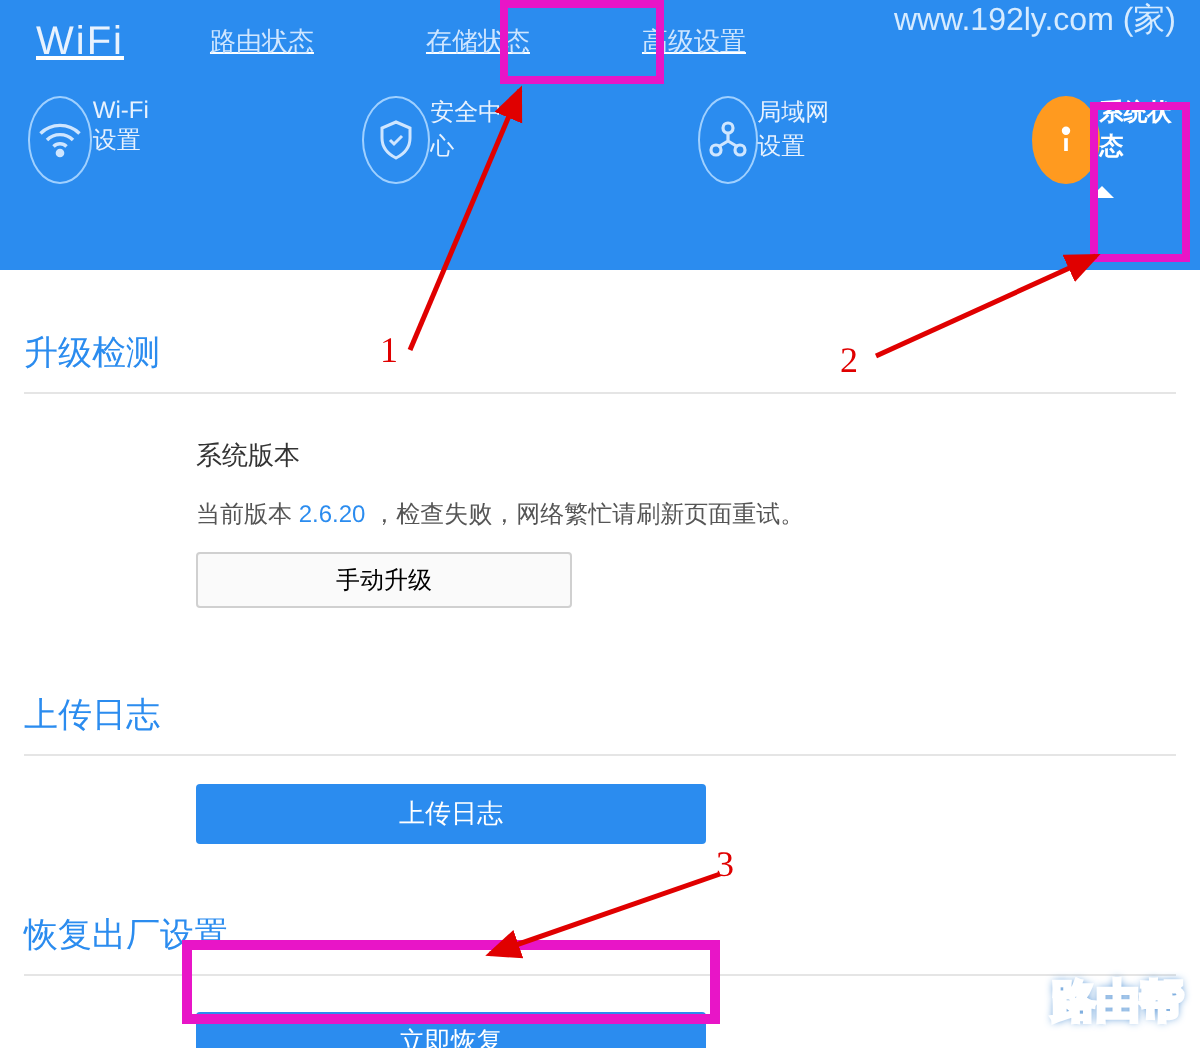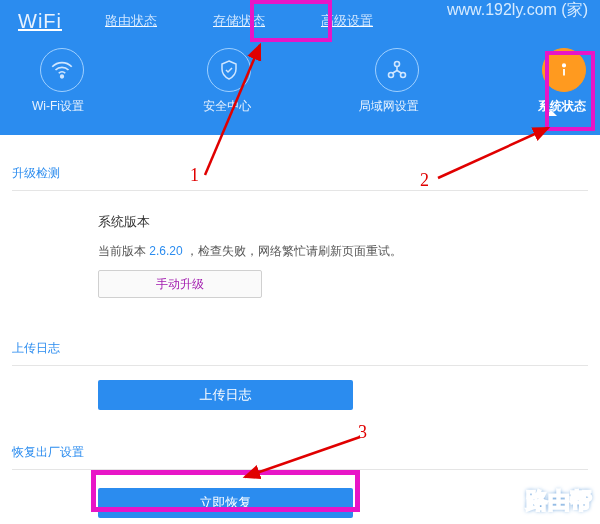--- a/index.html
+++ b/index.html
@@ -56,22 +56,22 @@
     color: #d6ebff;
   }
 
   .icon-row {
     display: flex;
     justify-content: space-between;
     padding: 6px 14px 0 14px;
   }
   .icon-item {
     display: flex;
-    flex-direction: column;
-    align-items: flex-end;
+    flex-direction: row;
+    align-items: flex-start;
     width: 70px;
     cursor: pointer;
   }
   .circle {
     width: 44px; height: 44px;
     border-radius: 50%;
     border: 1.5px solid #9fd0ff;
     display: flex;
     align-items: center;
     justify-content: center;
@@ -97,39 +97,39 @@
     transform:translateX(-50%);
     border:6px solid transparent;
     border-bottom-color:#fff;
   }
   .icon-item{position:relative;}
 
   
   .content { padding: 0 0 0 0; }
   .section-title {
     color: #2b8cef;
-    font-size: 12px;
+    font-size: 17px;
     padding: 30px 0 8px 12px;
   }
   .divider {
     border: none;
     border-top: 1px solid #e5e5e5;
     margin: 0 12px;
   }
   .version-block { padding: 22px 0 0 98px; }
   .version-block .h { font-size: 13px; color: #333; margin-bottom: 12px; }
   .version-block .line { font-size: 12px; color: #555; margin-bottom: 10px; }
   .version-block .line b { color: #2b8cef; font-weight: normal; }
   .light-btn {
     display: inline-block;
-    width: 164px;
+    width: 188px;
     line-height: 26px;
     text-align: center;
     font-size: 12px;
-    color: #a21caf;
+    color: #000000;
     border: 1px solid #d0d0d0;
     border-radius: 2px;
     background: #fafafa;
     cursor: pointer;
   }
 
   .blue-btn {
     display: block;
     width: 255px;
     line-height: 30px;

